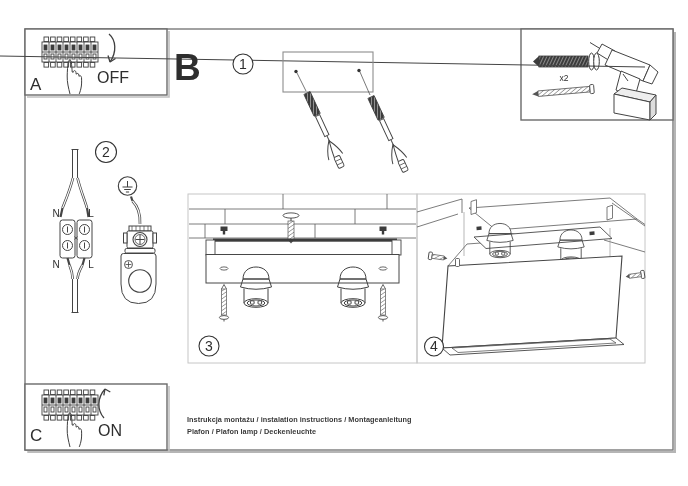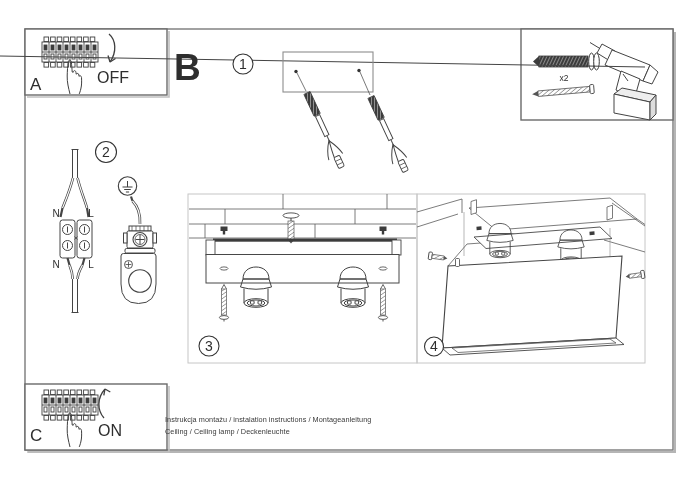--- a/index.html
+++ b/index.html
@@ -1,19 +1,19 @@
 <!DOCTYPE html>
 <html><head>
 <meta charset="utf-8">
 <style>
   html,body{margin:0;padding:0;background:#fff;}
   .sheet{position:relative;width:688px;height:486px;background:#fff;overflow:hidden;
          font-family:"Liberation Sans",sans-serif;color:#333;}
   svg text{font-family:"Liberation Sans",sans-serif;fill:#2e2e2e;}
-  .caption{position:absolute;left:165px;font-size:7.3px;color:#3a3a3a;letter-spacing:.05px;white-space:nowrap;}
+  .caption{position:absolute;left:187px;font-size:7.3px;color:#3a3a3a;letter-spacing:.05px;white-space:nowrap;font-weight:bold;}
   .cap1{top:415px;} .cap2{top:427px;}
 </style>
 </head>
 <body>
 
 <div class="sheet">
 <svg width="688" height="486" viewBox="0 0 688 486">
   <defs>
     <pattern id="thr" width="3.2" height="3.2" patternTransform="rotate(55)" patternUnits="userSpaceOnUse">
       <rect width="3.2" height="3.2" fill="#ffffff"></rect>
@@ -333,14 +333,14 @@
       <path d="M629,273.5 L625.5,275.5 L629,277.5 Z" fill="#555"></path>
     </g>
     <g>
       <circle cx="434" cy="346.5" r="9.5" fill="#fff" stroke="#333" stroke-width="1.1"></circle>
       <text x="434" y="351" font-size="14" text-anchor="middle">4</text>
     </g>
   </g>
 </svg>
 
 <div class="caption cap1">Instrukcja montażu / instalation instructions / Montageanleitung</div>
-<div class="caption cap2">Ceiling / Ceiling lamp / Deckenleuchte</div>
+<div class="caption cap2">Plafon / Plafon lamp / Deckenleuchte</div>
 </div>
 
 </body></html>

